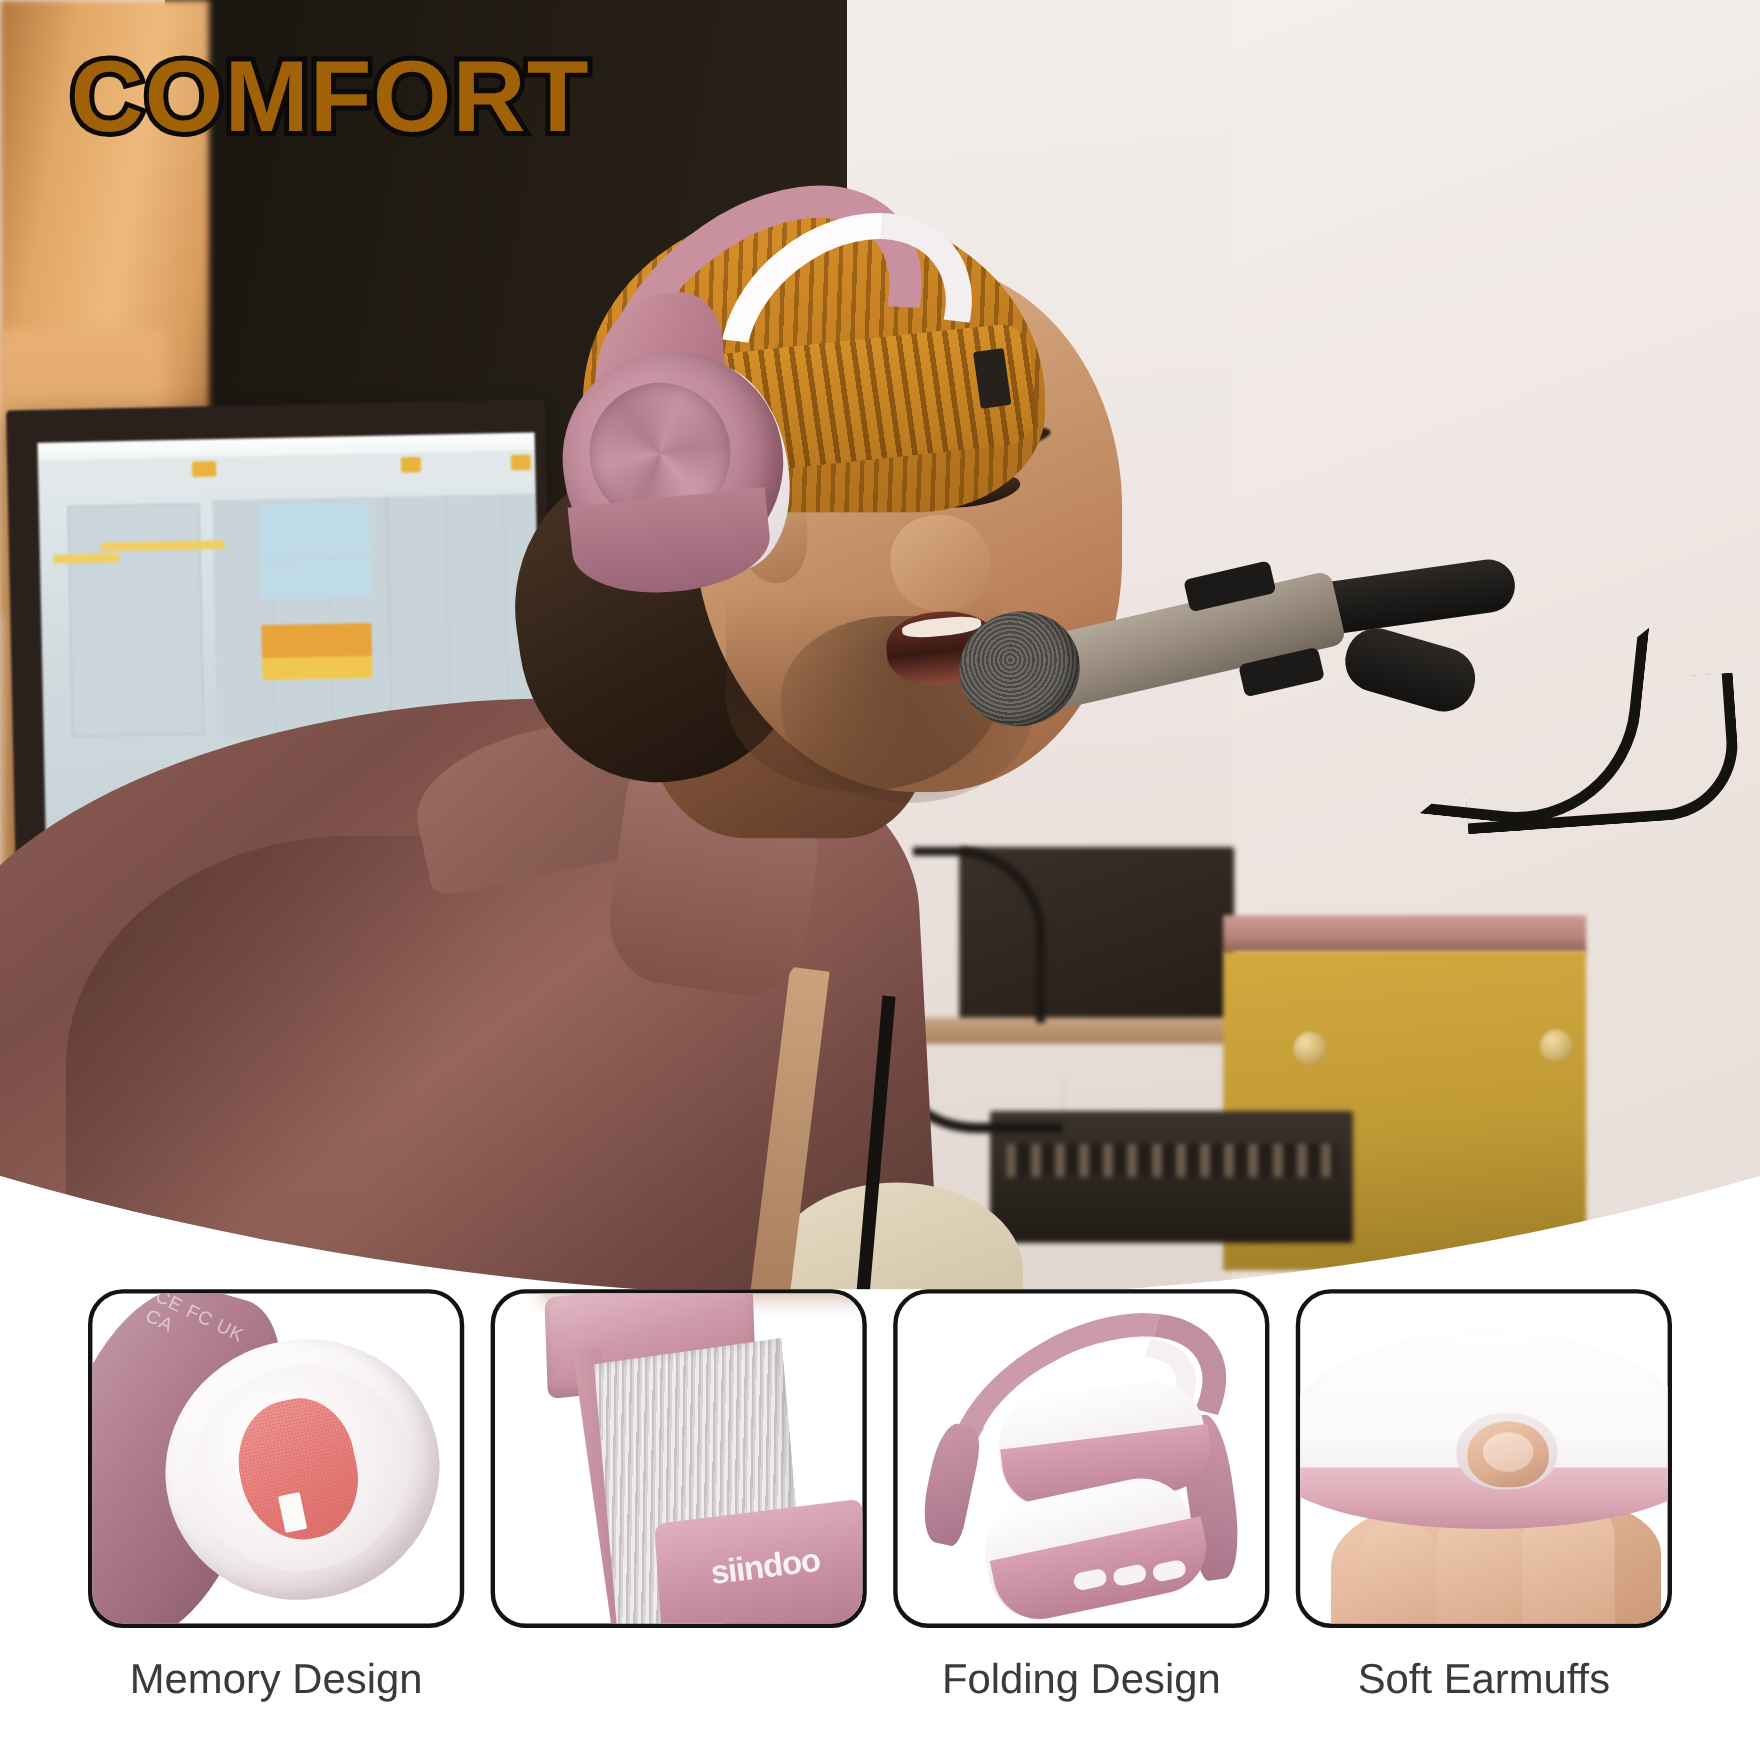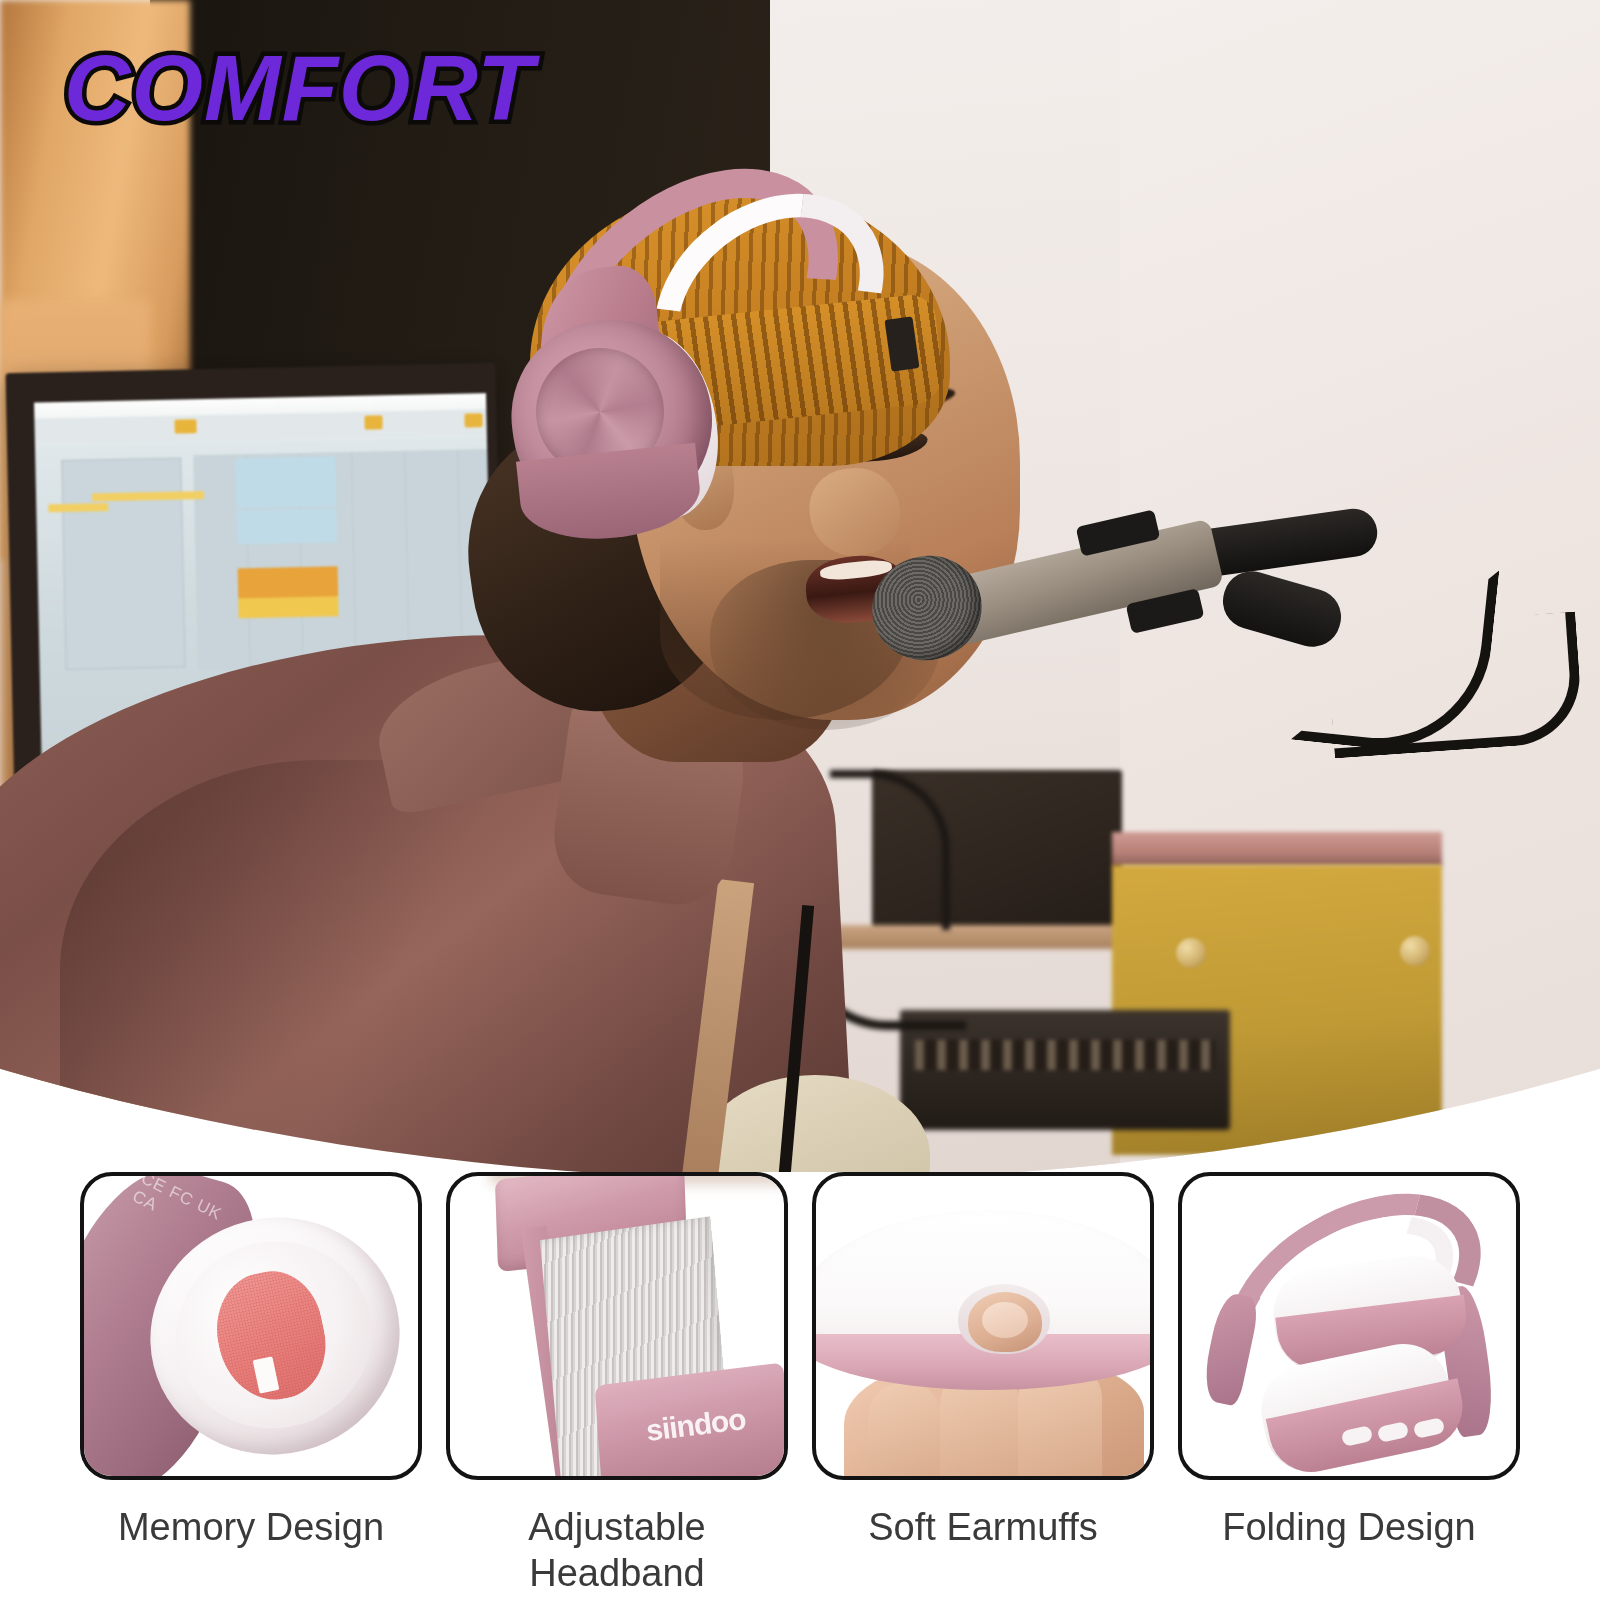--- a/index.html
+++ b/index.html
@@ -360,21 +360,21 @@
   .head-line{
     font-weight:bold;
     font-size:92px;
     line-height:1.0;
     letter-spacing:1px;
     display:block;
     -webkit-text-stroke:9px #0b0a08;
     paint-order:stroke fill;
   }
   .head-line.l1{ color:#e9a637; font-size:94px; }
-  .head-line.l2{ color:#6d28d9; font-size:92px; margin-top:8px;font-style:italic; }
+  .head-line.l2{ color:#a16207; font-size:92px; margin-top:8px; }
 
   
   .features{
     position:absolute; left:0; top:1172px; width:1600px; height:428px;
     display:flex; justify-content:space-between;
     padding:0 80px;
     z-index:30;
     background:#ffffff;
   }
   .feature{
@@ -676,44 +676,20 @@
   <div class="feature">
     <div class="thumb">
       <div class="thumb-inner">
         <div class="t2-blur-top"></div>
         <div class="t2-top"></div>
         <div class="t2-rail"></div>
         <div class="t2-slider"></div>
         <div class="t2-bottom"></div>
         <div class="t2-logo">siindoo</div>
       </div>
-    </div>
-    <div class="cap">
-      <div>Adjustable</div>
-      <div>Headband</div>
-    </div>
-  </div>
-
-  <div class="feature">
-    <div class="thumb">
-      <div class="thumb-inner">
-        <div class="t4-hand"></div>
-        <div class="t4-finger" style="left:52px;top:206px;width:74px;height:120px"></div>
-        <div class="t4-finger" style="left:124px;top:192px;width:80px;height:130px"></div>
-        <div class="t4-finger" style="left:202px;top:186px;width:84px;height:132px"></div>
-        <div class="t4-pad"></div>
-        <div class="t4-rim"></div>
-        <div class="t4-dent"></div>
-        <div class="t4-thumb"></div>
-        <div class="t4-nail"></div>
-      </div>
-    </div>
-    <div class="cap">
-      <div>Soft Earmuffs</div>
-      <div></div>
     </div>
   </div>
 
   <div class="feature">
     <div class="thumb">
       <div class="thumb-inner">
         <div class="t3-band"></div>
         <div class="t3-band-pad"></div>
         <div class="t3-arm-l"></div>
         <div class="t3-arm-r"></div>
@@ -725,13 +701,33 @@
         <div class="t3-btn" style="left:196px;top:248px"></div>
         <div class="t3-btn" style="left:232px;top:244px"></div>
       </div>
     </div>
     <div class="cap">
       <div>Folding Design</div>
       <div></div>
     </div>
   </div>
 
+  <div class="feature">
+    <div class="thumb">
+      <div class="thumb-inner">
+        <div class="t4-hand"></div>
+        <div class="t4-finger" style="left:52px;top:206px;width:74px;height:120px"></div>
+        <div class="t4-finger" style="left:124px;top:192px;width:80px;height:130px"></div>
+        <div class="t4-finger" style="left:202px;top:186px;width:84px;height:132px"></div>
+        <div class="t4-pad"></div>
+        <div class="t4-rim"></div>
+        <div class="t4-dent"></div>
+        <div class="t4-thumb"></div>
+        <div class="t4-nail"></div>
+      </div>
+    </div>
+    <div class="cap">
+      <div>Soft Earmuffs</div>
+      <div></div>
+    </div>
+  </div>
+
 </div>
 
 </body></html>

